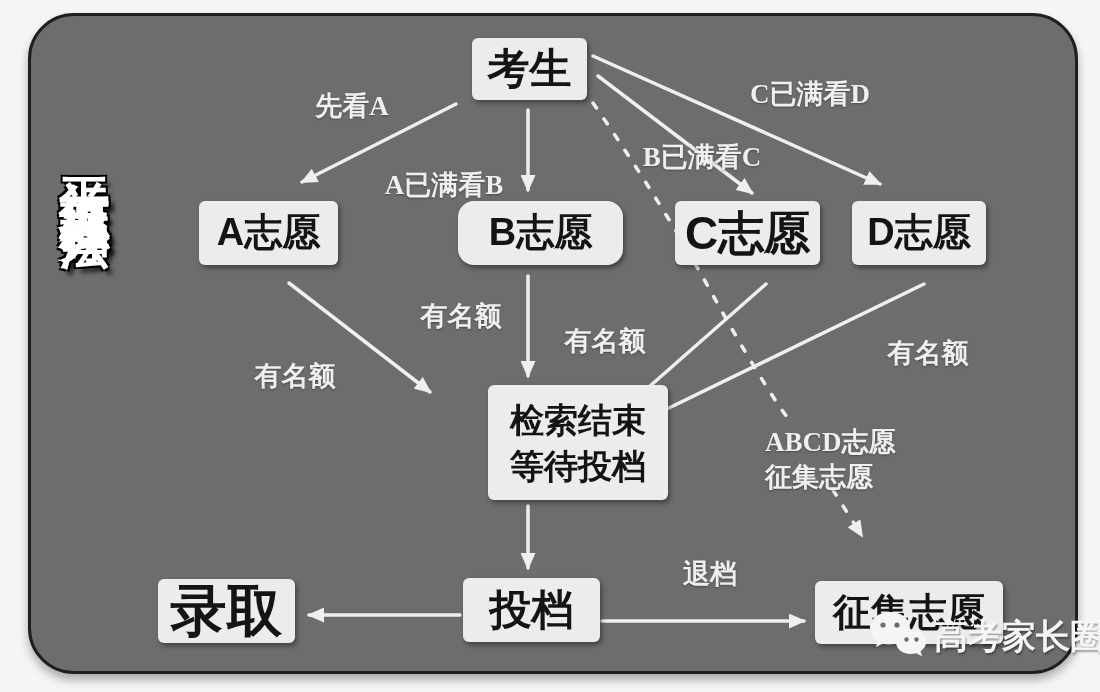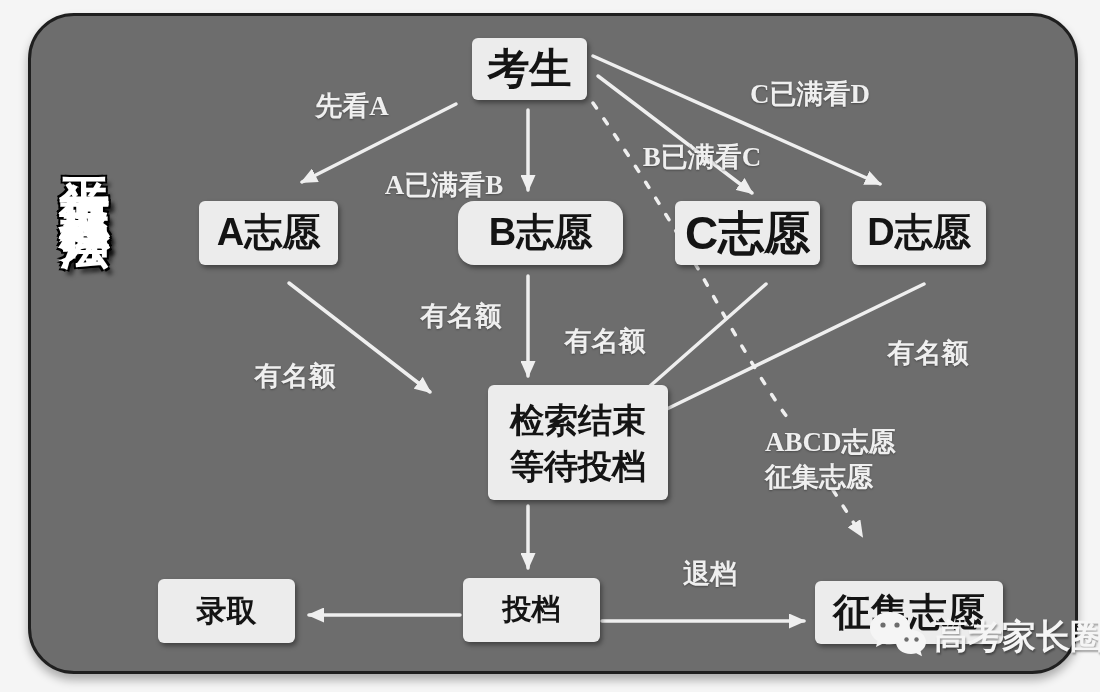--- a/index.html
+++ b/index.html
@@ -68,22 +68,22 @@
   <div class="node" style="left:199px;top:201px;width:139px;height:64px;font-size:38px;">A志愿</div>
   <div class="node" style="left:458px;top:201px;width:165px;height:64px;font-size:38px;border-radius:16px;">B志愿</div>
   <div class="node" style="left:675px;top:201px;width:145px;height:64px;font-size:46px;">C志愿</div>
   <div class="node" style="left:852px;top:201px;width:134px;height:64px;font-size:38px;">D志愿</div>
 
   <div class="node" style="left:442px;top:385px;width:180px;height:115px;font-size:34px;line-height:46px;margin-left:46px;">
     <span>检索结束</span>
     <span>等待投档</span>
   </div>
 
-  <div class="node" style="left:158px;top:579px;width:137px;height:64px;font-size:30px;text-align:center;">录取</div>
-  <div class="node" style="left:463px;top:578px;width:137px;height:64px;font-size:29px;">投档</div>
+  <div class="node" style="left:158px;top:579px;width:137px;height:64px;font-size:56px;text-align:center;">录取</div>
+  <div class="node" style="left:463px;top:578px;width:137px;height:64px;font-size:42px;">投档</div>
   <div class="node" style="left:815px;top:581px;width:188px;height:63px;font-size:38px;">征集志愿</div>
 
   <div class="lbl centered fs27" style="left:352px;top:88px;">先看A</div>
   <div class="lbl centered fs27" style="left:444px;top:167px;">A已满看B</div>
   <div class="lbl centered fs27" style="left:702px;top:139px;">B已满看C</div>
   <div class="lbl centered fs27" style="left:810px;top:76px;">C已满看D</div>
   <div class="lbl centered fs27" style="left:295px;top:358px;">有名额</div>
   <div class="lbl centered fs27" style="left:461px;top:298px;">有名额</div>
   <div class="lbl centered fs27" style="left:605px;top:323px;">有名额</div>
   <div class="lbl centered fs27" style="left:928px;top:335px;">有名额</div>

